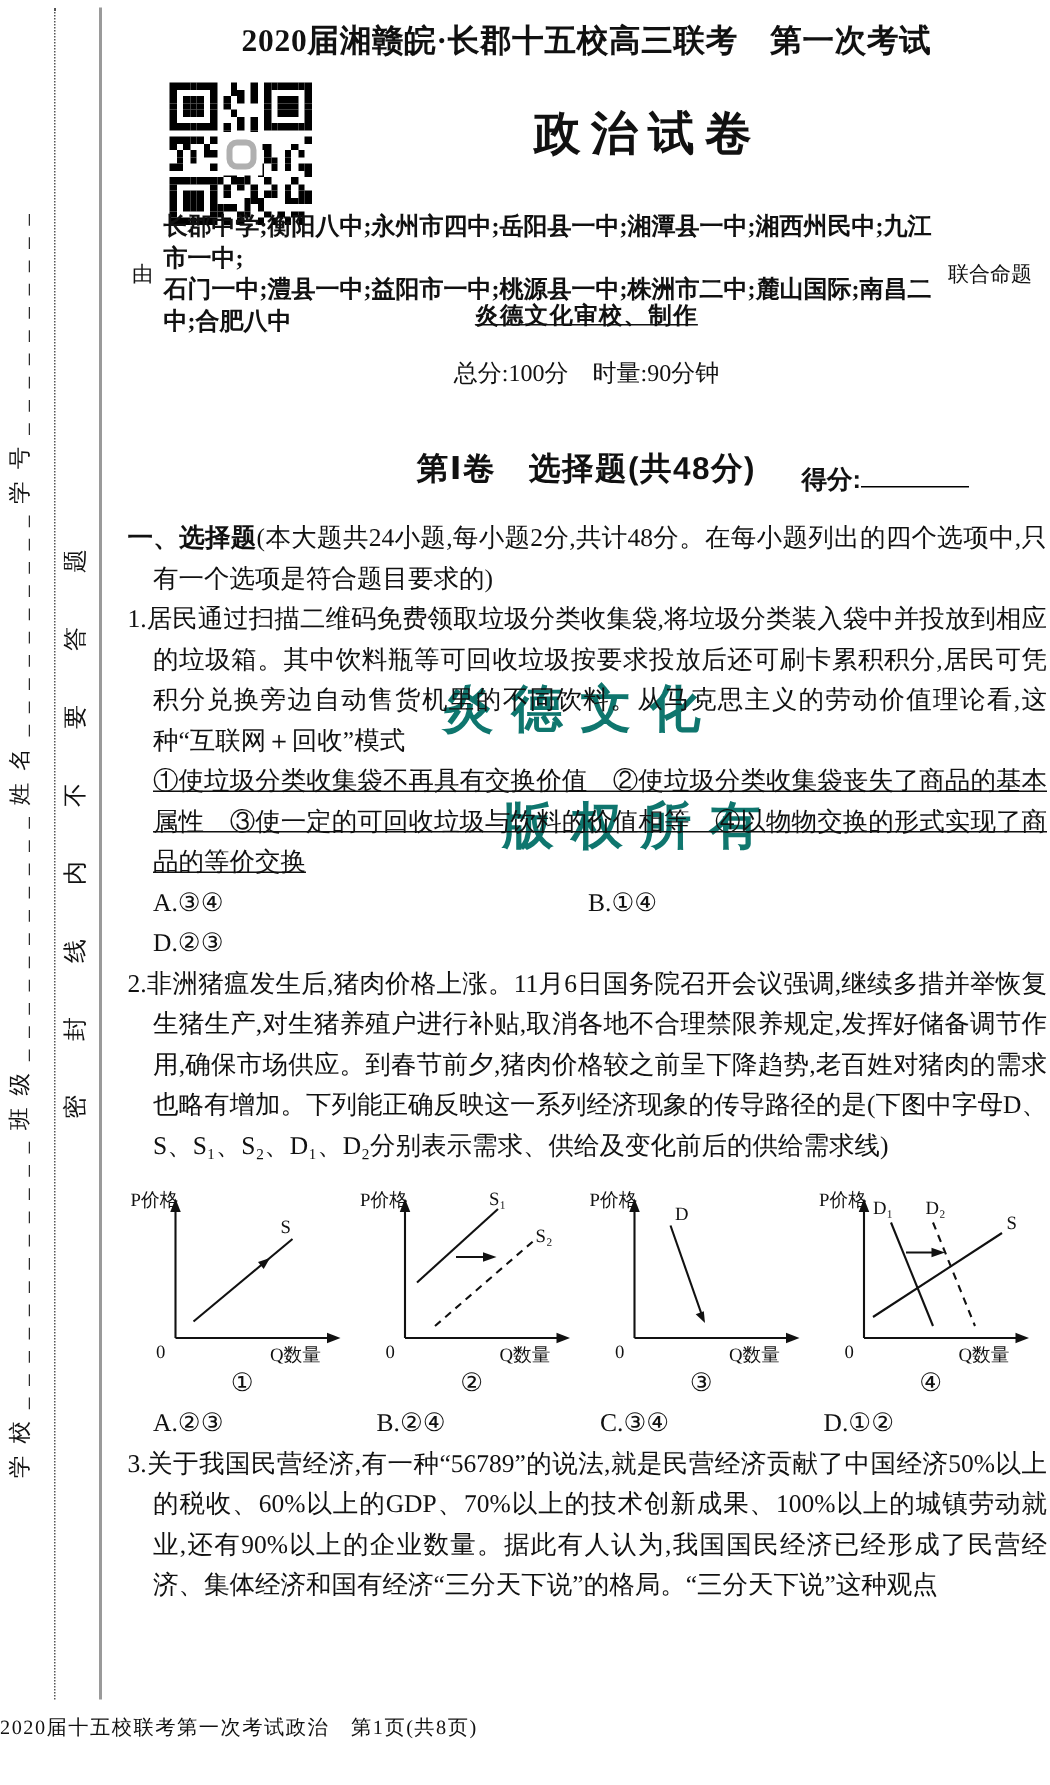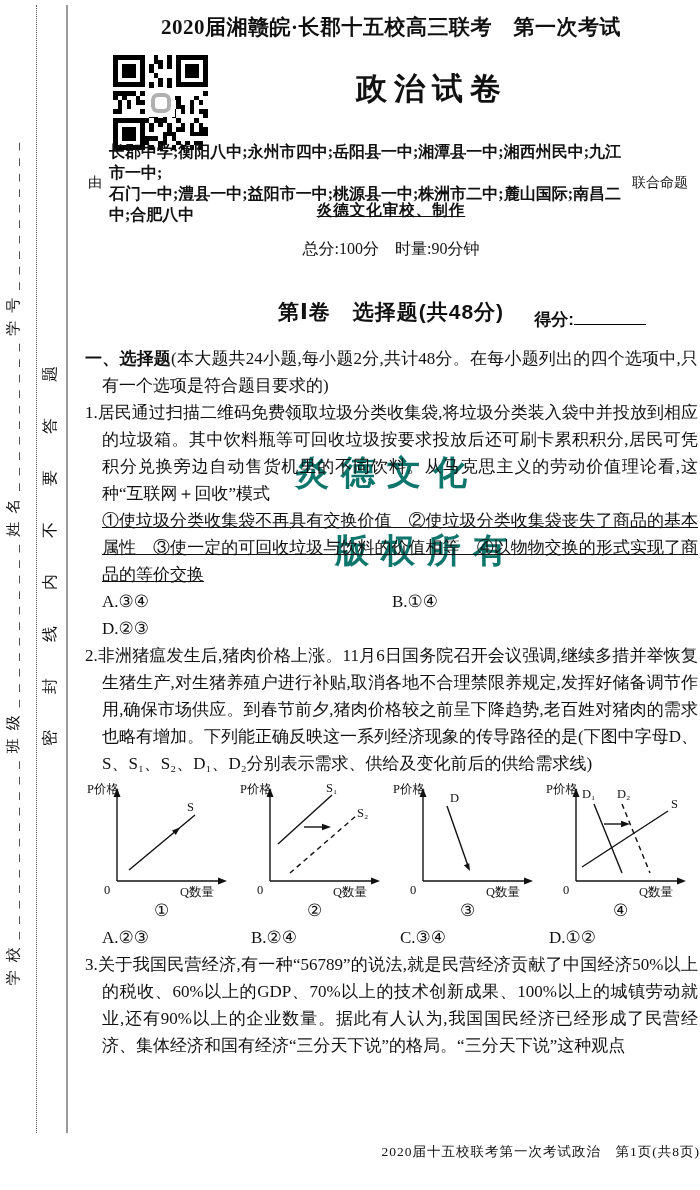--- a/index.html
+++ b/index.html
@@ -57,30 +57,30 @@
   .body { position:absolute; top:345px; left:85px; width:613px; z-index:1;
     font-size:17px; line-height:27px; text-align:justify; }
   .hang { padding-left:17px; text-indent:-17px; margin:0; }
   .stmts { padding-left:17px; margin:0;text-decoration:underline; }
   .opts2 { display:flex; flex-wrap:wrap; padding-left:17px; margin:0; }
   .opts2 span { width:290px; }
   .opts4 { display:flex; padding-left:17px; margin:0; }
   .opts4 span { width:153px; }
 
   
-  .graphs { display:flex; margin-top:3px; }
+  .graphs { display:flex; margin-top:14px; }
   .graph { width:153px; text-align:center; }
   .graph svg { display:block; }
   .graph text { font-size:12.5px; fill:#111; font-family:"Liberation Serif","DejaVu Serif",serif; }
   .ax, .curve { stroke:#111; stroke-width:1.4; fill:none; }
   .dash { stroke-dasharray:5,4; }
   .graph polygon { fill:#111; stroke:none; }
   .gnum { font-size:17px; line-height:26px; }
 
-  .footer { position:absolute; top:1143px; left:0; width:700px; text-align:right;
+  .footer { position:absolute; top:1143px; left:0; width:700px; text-align:left;
     font-size:13.5px; letter-spacing:1px; }
 </style>
 </head>
 <body>
 
 <div class="page">
 
   <div class="rule-dotted"></div>
   <div class="rule-solid"></div>
   <div class="rot fields-rot">学校____________班级___________姓名__________学号__________</div>

